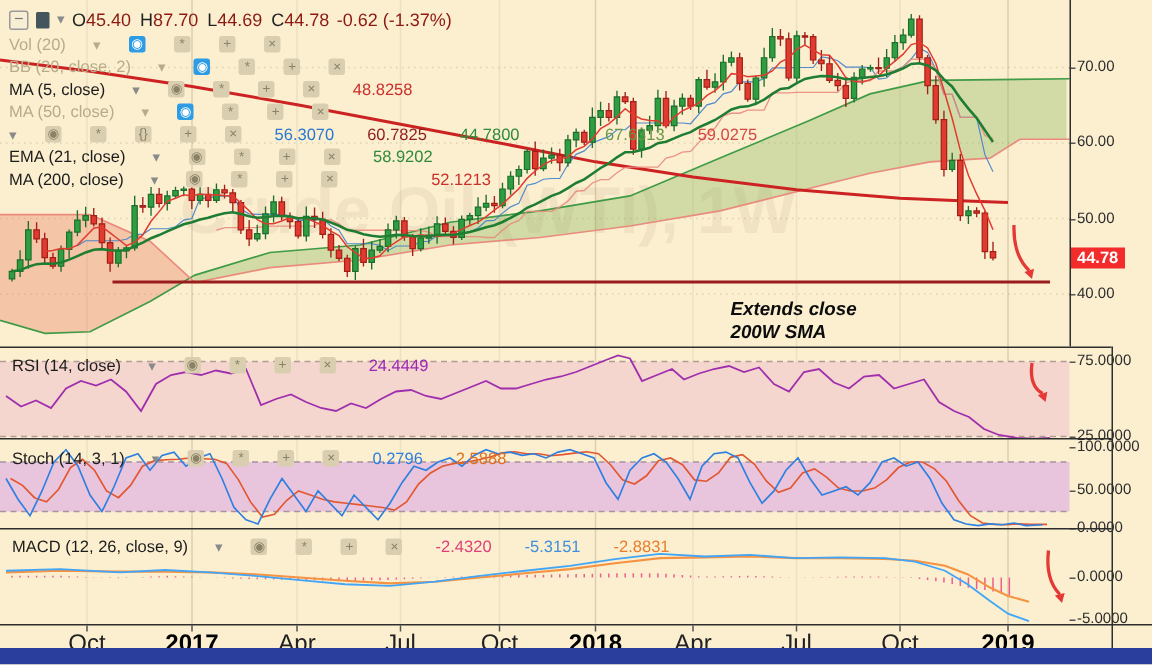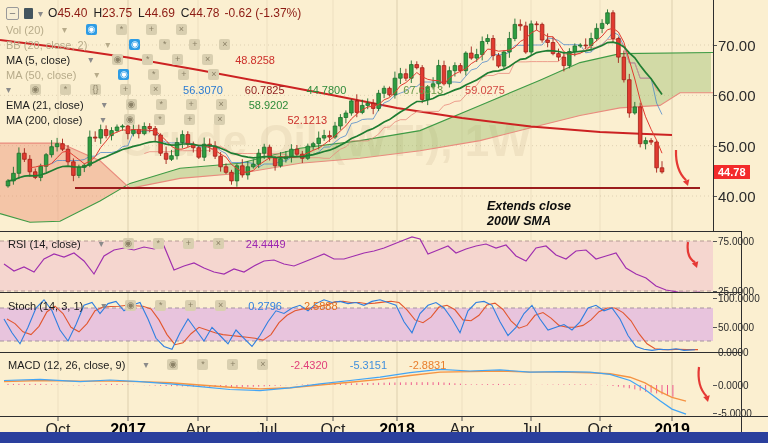--- a/index.html
+++ b/index.html
@@ -16,21 +16,21 @@
   .ohlc .lab{color:#222}
   .ohlc .num,.chg{color:#8c1a12;font-size:12px}
   .irow{display:flex;align-items:center;gap:18px;height:15px;font-size:11px;color:#1c1c1c;white-space:nowrap}
   .irow .lbl{cursor:default}
   .irow.hid .lbl,.irow.hid .caret{color:#b7ab8a}
   .btn{display:inline-block;width:11px;height:11px;border-radius:2px;background:#d9cfb0;color:#8b8166;
     font-size:9px;line-height:11px;text-align:center;margin-left:1px}
   .btn.blue{background:#2d9ce5;color:#fff}
   .val{margin-left:4px;font-size:11px}
   .prow{position:absolute;left:8px;z-index:6}
-  .axis-label{position:absolute;left:718px;font-size:15px;color:#2b2b2b;transform:translateY(-50%);white-space:nowrap}
+  .axis-label{position:absolute;left:718px;font-size:10px;color:#2b2b2b;transform:translateY(-50%);white-space:nowrap}
   .axis-label.sub{font-size:10px}
   .tickmark{position:absolute;left:713px;width:4px;height:1px;background:#555}
   .badge{position:absolute;left:714px;color:#fff;font-size:11px;font-weight:bold;padding:0 4px;height:14px;
     line-height:14px;transform:translateY(-50%);z-index:5}
   .tlabel{position:absolute;top:421px;font-size:16px;color:#222;transform:translateX(-50%);z-index:4}
   .tlabel.bold{font-weight:bold;color:#000}
   .divider{position:absolute;background:#2e2e2e;z-index:4}
   .annot{position:absolute;left:487px;top:199px;z-index:5;font-weight:bold;font-style:italic;
     font-size:12.5px;color:#0c0c0c;line-height:1.18}
   .wm{position:absolute;left:120px;top:116px;z-index:1;font-size:44px;font-weight:bold;
@@ -118,21 +118,21 @@
 
   <div class="wm">Crude Oil (WTI), 1W</div>
 
   <div class="legend">
     <div class="hdr">
       <span class="collapse-box">−</span>
       <span class="series-icon"></span>
       <span class="caret">▾</span>
       <span class="ohlc" id="ohlc">
           <span><span class="lab">O</span><span class="num">45.40</span></span>
-          <span><span class="lab">H</span><span class="num">23.75</span></span>
+          <span><span class="lab">H</span><span class="num">87.70</span></span>
           <span><span class="lab">L</span><span class="num">44.69</span></span>
           <span><span class="lab">C</span><span class="num">44.78</span></span>
         </span>
       <span class="chg">-0.62 (-1.37%)</span>
     </div>
     <div id="legend-rows">
         <div class="irow hid">
           <span class="lbl">Vol (20)</span>
           <span class="caret">▾</span>
           <span class="btn blue">◉</span>

